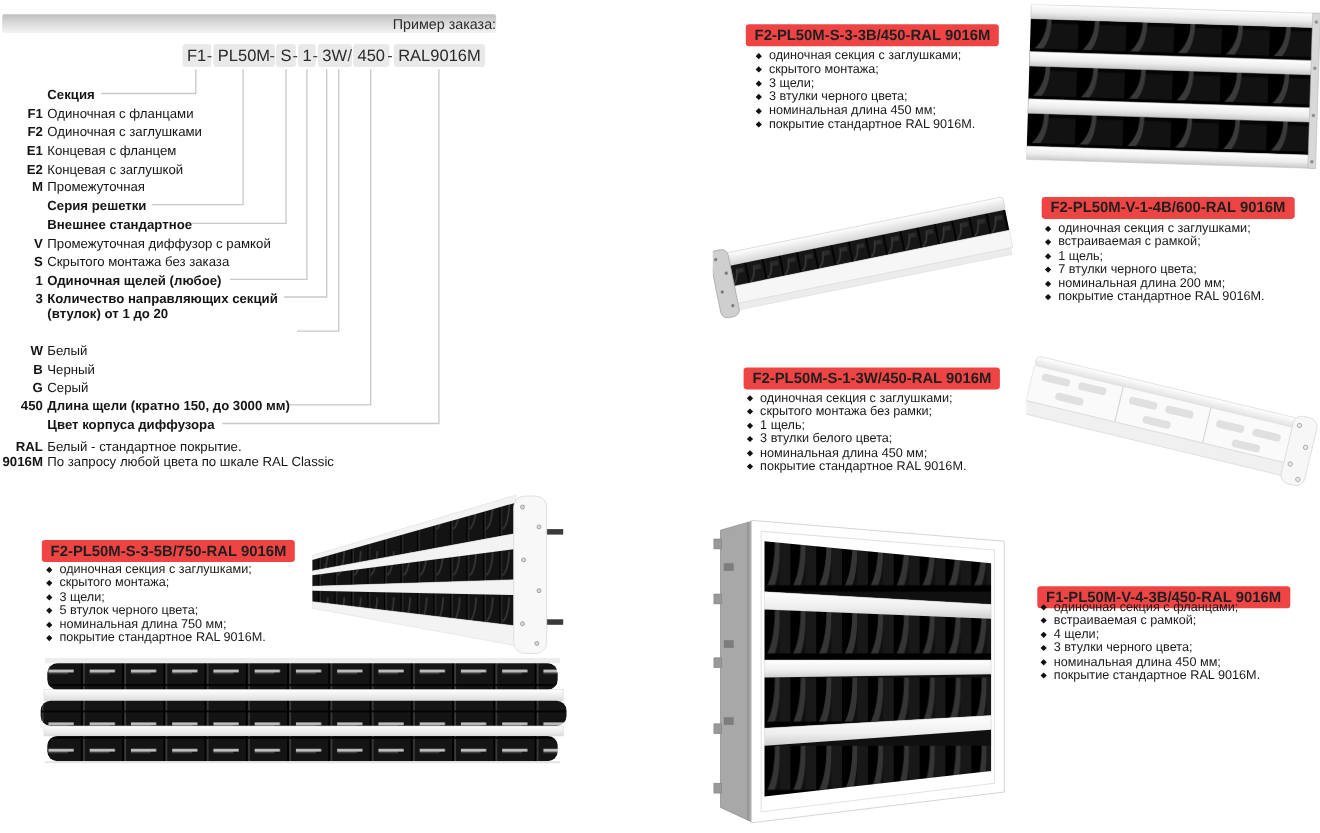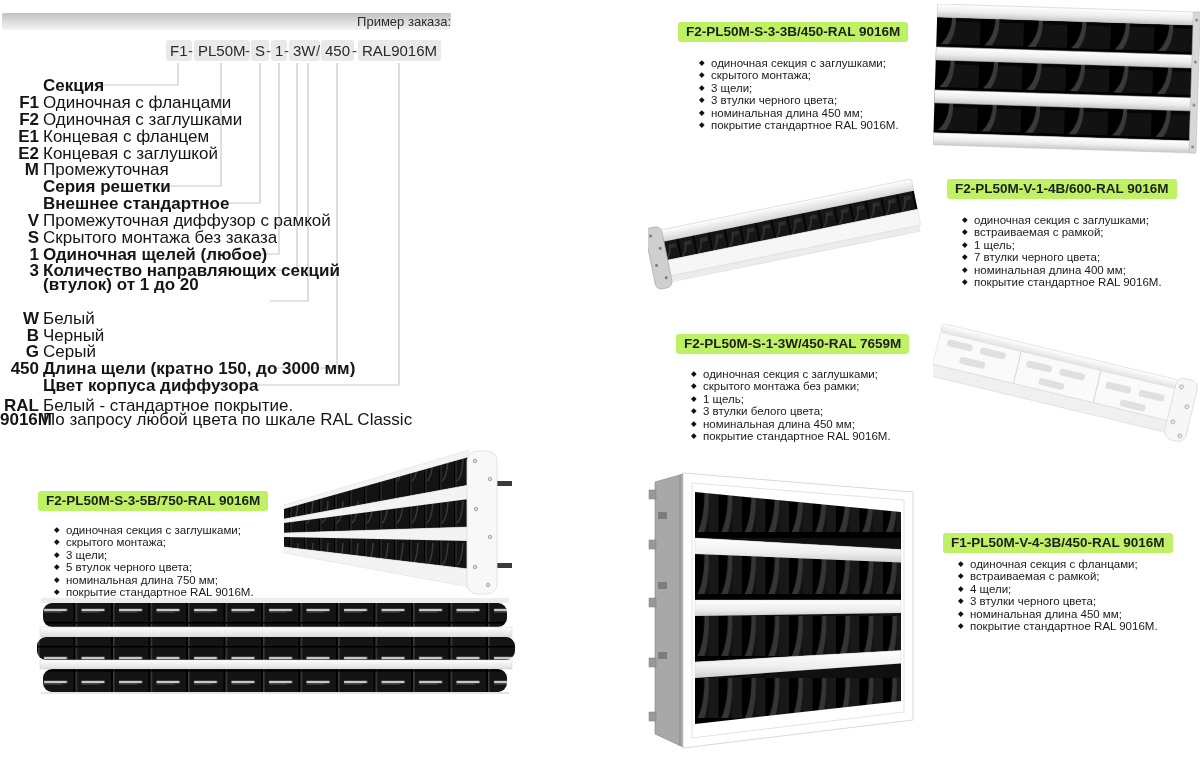--- a/index.html
+++ b/index.html
@@ -7,28 +7,28 @@
           font-family:"Liberation Sans",sans-serif;color:#1a1a1a;}
   
   .hbar{position:absolute;left:2px;top:3px;width:449px;height:17px;border-radius:2px;
         background:linear-gradient(180deg,#c0c0c0 0%,#d9d9d9 45%,#f3f3f3 100%);
         text-align:right;font-size:13px;line-height:17px;color:#2b2b2b;margin-top:10px;}
   
   .chip{position:absolute;top:40px;background:#e9e9e9;border-radius:3px;padding:2px 4px;
         font-size:15px;color:#2a2a2a;white-space:nowrap;}
   .csep{position:absolute;top:42px;font-size:15px;color:#444;}
   
-  .row{position:absolute;left:0;display:flex;font-size:17px;line-height:14px;color:#151515;white-space:nowrap;}
+  .row{position:absolute;left:0;display:flex;font-size:12px;line-height:14px;color:#151515;white-space:nowrap;}
   .row .k{width:39px;text-align:right;margin-right:4px;font-weight:bold;flex:none;}
   .row.cat .l{font-weight:bold;}
   .lines{position:absolute;left:0;top:0;pointer-events:none;}
   
-  .pcode{position:absolute;background:#bef264;border-radius:3px;padding:2px 8px 3px;
+  .pcode{position:absolute;background:#ef4444;border-radius:3px;padding:2px 8px 3px;
          font-weight:bold;font-size:13.5px;color:#1f1f1f;white-space:nowrap;}
-  .feat{position:absolute;margin:12px;padding:0;list-style:none;font-size:11.5px;
+  .feat{position:absolute;margin:0;padding:0;list-style:none;font-size:11.5px;
         line-height:12.4px;color:#1a1a1a;}
   .feat li{position:relative;padding-left:13px;white-space:nowrap;}
   .feat li::before{content:"";position:absolute;left:2px;top:4px;width:3.6px;height:3.6px;
         background:#111;transform:rotate(45deg);}
   .img{position:absolute;}
 </style>
 </head>
 <body>
 
 <div id="canvas">
@@ -155,25 +155,25 @@
     <li>номинальная длина 450 мм;</li>
     <li>покрытие стандартное RAL 9016M.</li>
   </ul>
 
   <div class="pcode" style="left:947px;top:179px">F2-PL50M-V-1-4B/600-RAL 9016M</div>
   <ul class="feat" style="left:949px;top:202px">
     <li>одиночная секция с заглушками;</li>
     <li>встраиваемая с рамкой;</li>
     <li>1 щель;</li>
     <li>7 втулки черного цвета;</li>
-    <li>номинальная длина 400 мм;</li>
-    <li>покрытие стандартное RAL 9016M.</li>
-  </ul>
-
-  <div class="pcode" style="left:676px;top:334px">F2-PL50M-S-1-3W/450-RAL 7659M</div>
+    <li>номинальная длина 200 мм;</li>
+    <li>покрытие стандартное RAL 9016M.</li>
+  </ul>
+
+  <div class="pcode" style="left:676px;top:334px">F2-PL50M-S-1-3W/450-RAL 9016M</div>
   <ul class="feat" style="left:678px;top:356px">
     <li>одиночная секция с заглушками;</li>
     <li>скрытого монтажа без рамки;</li>
     <li>1 щель;</li>
     <li>3 втулки белого цвета;</li>
     <li>номинальная длина 450 мм;</li>
     <li>покрытие стандартное RAL 9016M.</li>
   </ul>
 
   <div class="pcode" style="left:38px;top:491px">F2-PL50M-S-3-5B/750-RAL 9016M</div>

